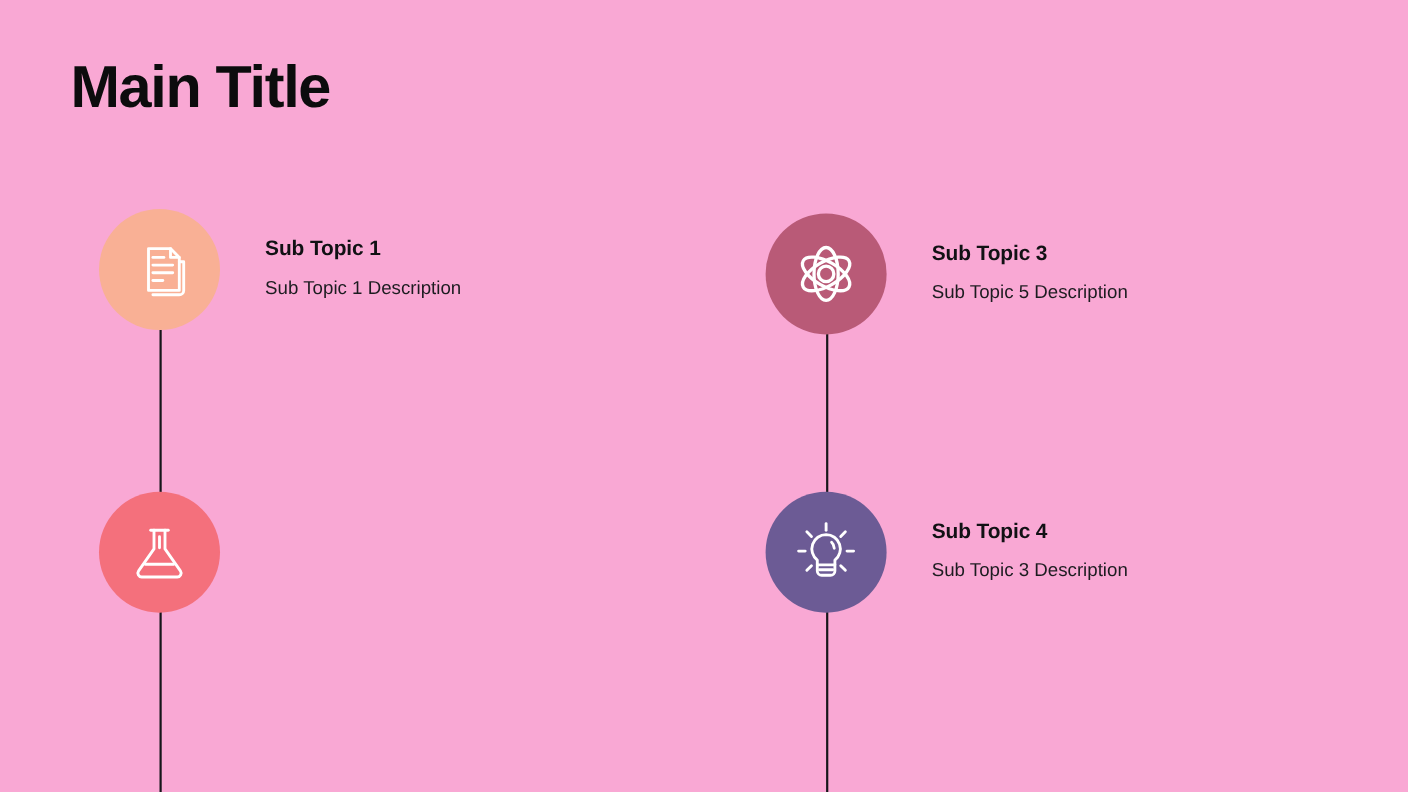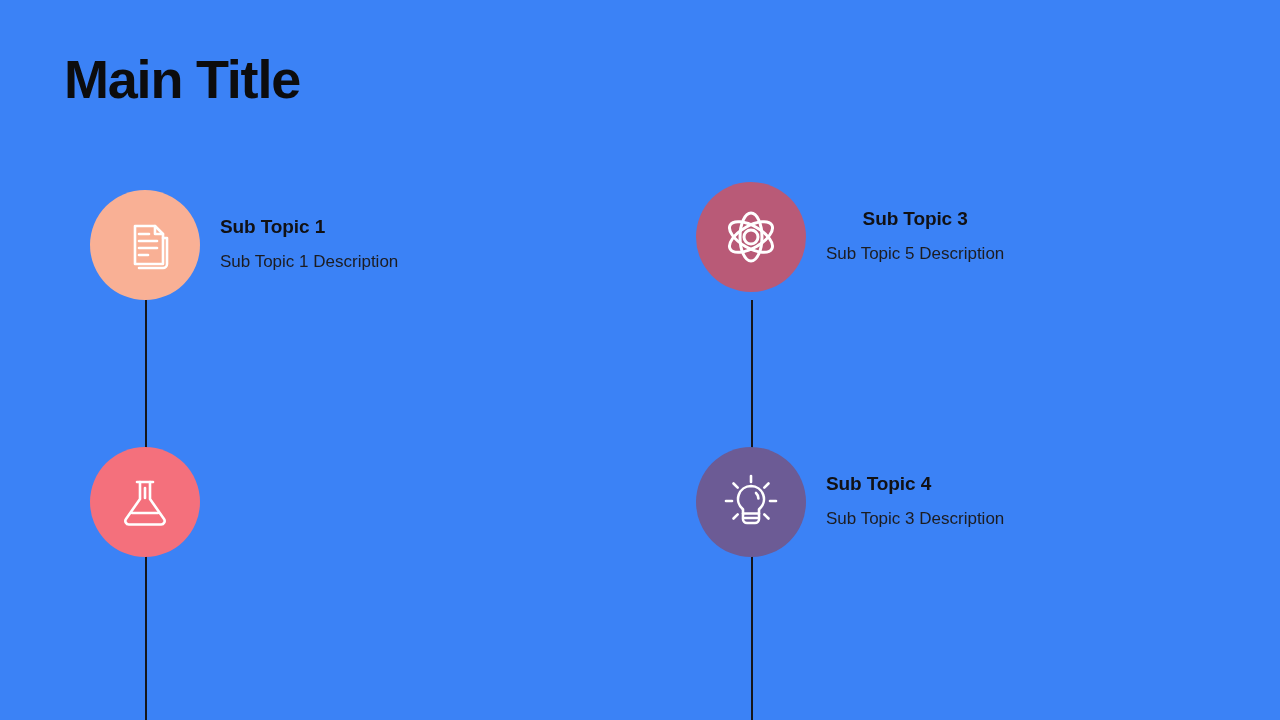--- a/index.html
+++ b/index.html
@@ -13,21 +13,21 @@
   body {
     background: #faf9fc;
     font-family: "Liberation Sans", sans-serif;
     position: relative;
   }
 
   .slide {
     position: relative;
     width: 1280px;
     height: 720px;
-    background: #3b82f6;
+    background: #f9a8d4;
     overflow: hidden;
   }
 
   
   .main-title {
     position: absolute;
     left: 64px;
     top: 48px;
     font-size: 54px;
     font-weight: bold;
@@ -46,25 +46,26 @@
   }
   .connector-left  { left: 145px; top: 300px; height: 420px; }
   .connector-right { left: 751px; top: 300px; height: 420px; }
 
   
   .node {
     position: absolute;
     display: flex;
     align-items: center;
     z-index: 2;
+    gap: 21px;
   }
 
   .node-c1 { left: 90px;  top: 190px; }
   .node-c2 { left: 90px;  top: 447px; }
-  .node-c3 { left: 696px; top: 182px; text-align: center; }
+  .node-c3 { left: 696px; top: 194px; }
   .node-c4 { left: 696px; top: 447px; }
 
   .circle {
     width: 110px;
     height: 110px;
     border-radius: 50%;
     flex: 0 0 110px;
     display: flex;
     align-items: center;
     justify-content: center;

